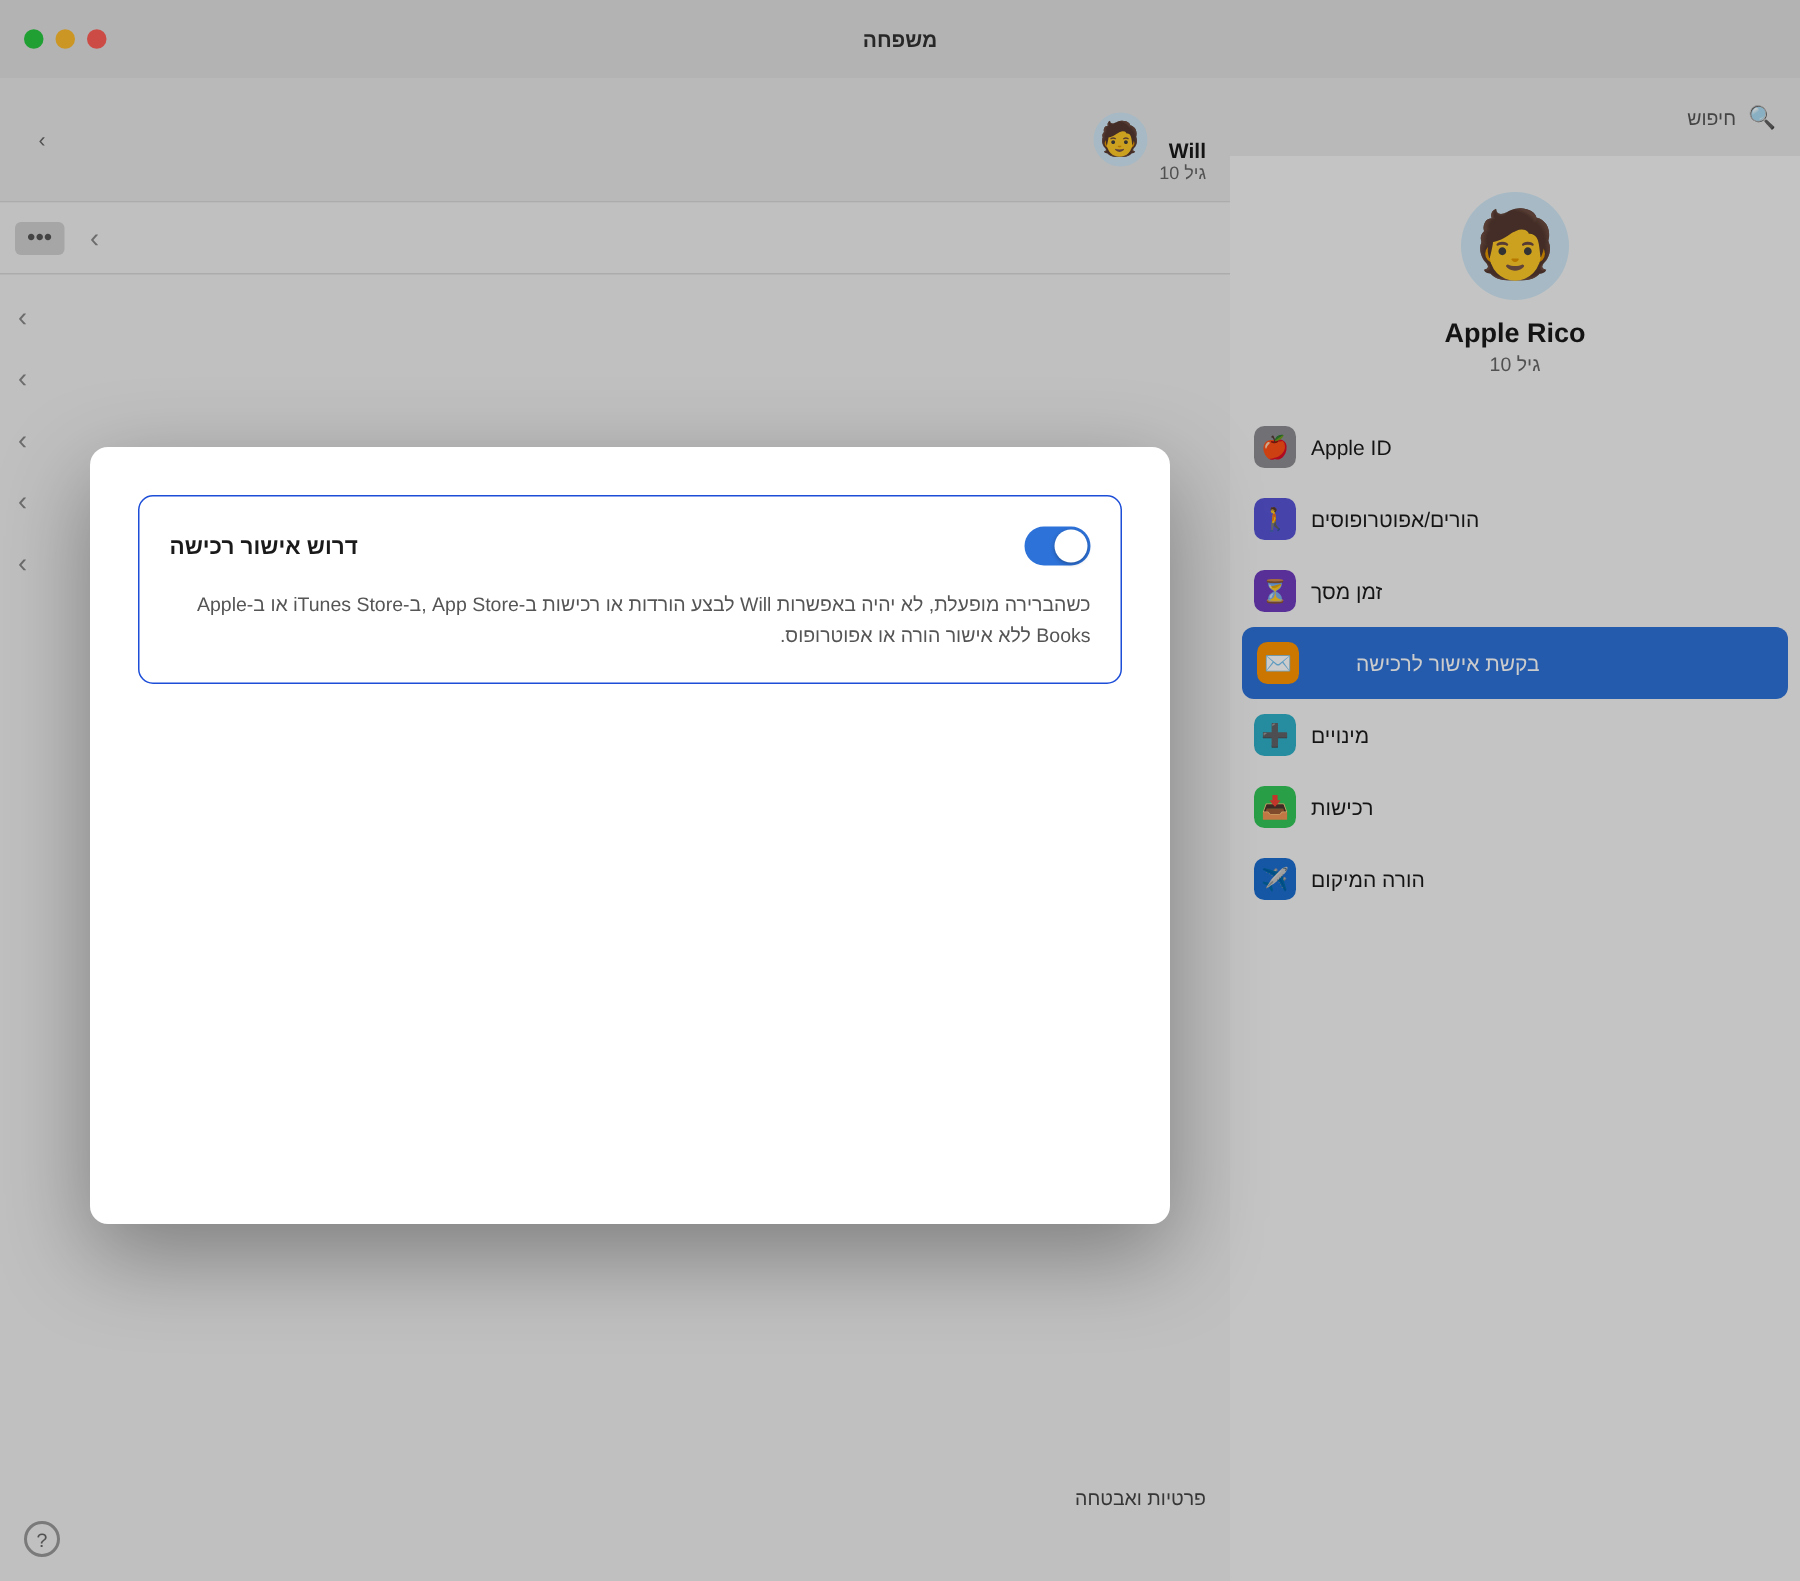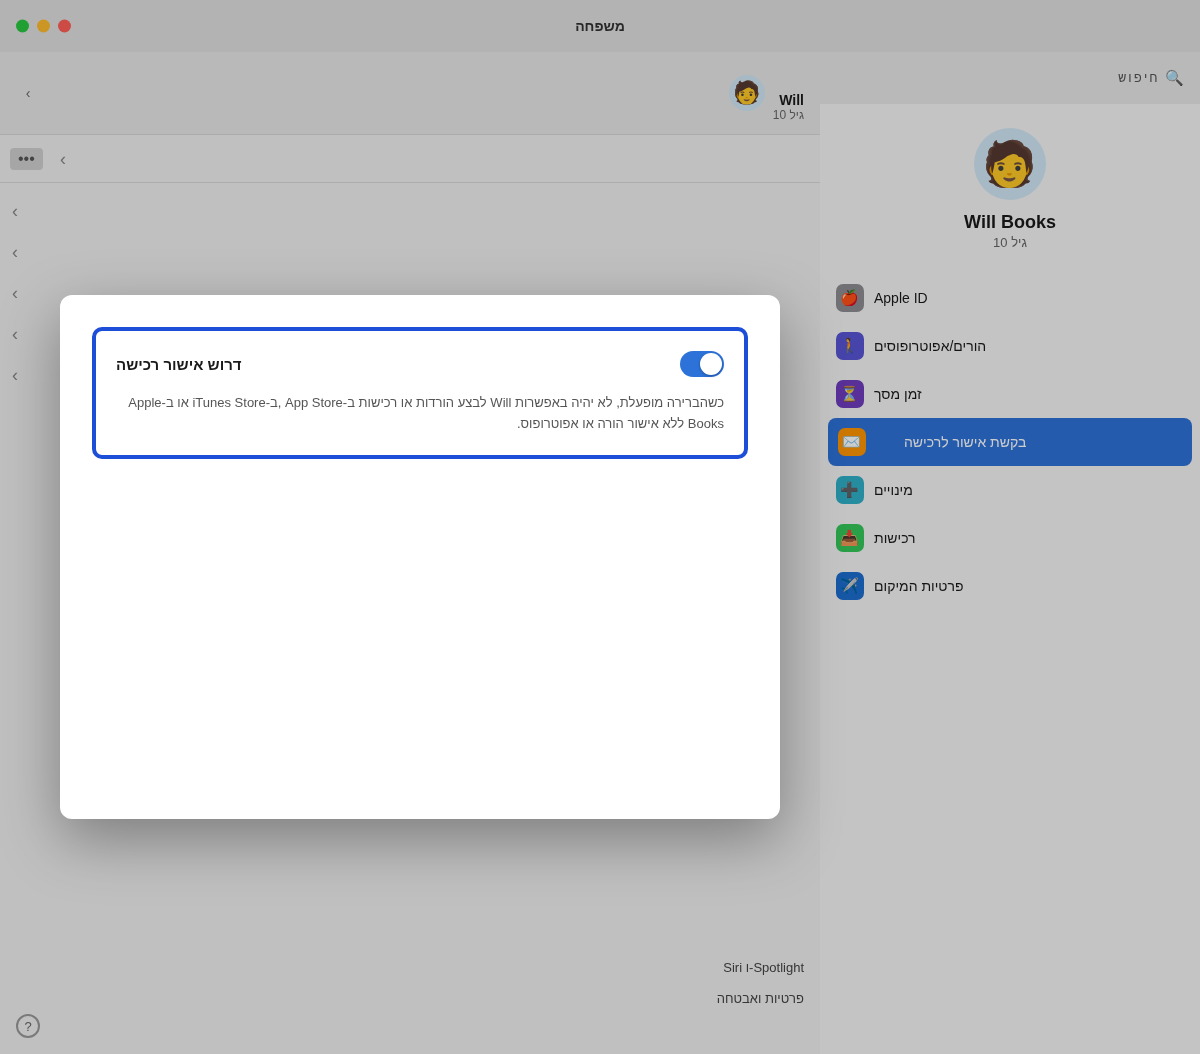--- a/index.html
+++ b/index.html
@@ -93,21 +93,20 @@
       align-items: center;
       justify-content: flex-end;
       padding: 0 16px;
       gap: 8px;
     }
 
     .search-label {
       font-size: 13px;
       color: #555;
       direction: rtl;
-      font-family: Liberation Mono, monospace;
     }
 
     .search-icon-wrap {
       color: #888;
       font-size: 15px;
     }
 
     
     .user-header {
       display: flex;
@@ -271,21 +270,21 @@
       box-shadow: 0 20px 60px rgba(0,0,0,0.35);
       overflow: hidden;
       direction: rtl;
     }
 
     .modal-content {
       padding: 32px 32px 0 32px;
     }
 
     .require-approval-section {
-      border: 4px solid #1d4ed8;
+      border: 1px solid #1d4ed8;
       border-radius: 10px;
       padding: 20px 20px;
       margin-bottom: 20px;
     }
 
     .toggle-row {
       display: flex;
       align-items: center;
       justify-content: space-between;
       margin-bottom: 16px;
@@ -448,37 +447,36 @@
           <span style="color:#888; font-size:18px;">‹</span>
         </div>
         <div style="padding:10px 12px; cursor:pointer;">
           <span style="color:#888; font-size:18px;">‹</span>
         </div>
       </div>
 
       <button class="help-btn">?</button>
 
       <div class="left-panel-items">
-        <div class="left-panel-item">Spotlight-ו Siri</div>
         <div class="left-panel-item">פרטיות ואבטחה</div>
       </div>
     </div>
 
     <div class="right-panel">
 
       <div class="search-bar">
         <span class="search-label">חיפוש</span>
         <span class="search-icon-wrap">🔍</span>
       </div>
 
       <div class="user-header">
         <div class="avatar-circle">
           <span class="avatar-emoji">🧑</span>
         </div>
-        <div class="user-name">Will Books</div>
+        <div class="user-name">Apple Rico</div>
         <div class="user-age">גיל 10</div>
       </div>
 
       <div class="settings-list">
 
         <div class="settings-item">
           <span class="settings-item-label">Apple ID</span>
           <div class="settings-item-icon icon-grey">🍎</div>
         </div>
 
@@ -501,21 +499,21 @@
           <span class="settings-item-label">מינויים</span>
           <div class="settings-item-icon icon-teal">➕</div>
         </div>
 
         <div class="settings-item">
           <span class="settings-item-label">רכישות</span>
           <div class="settings-item-icon icon-green">📥</div>
         </div>
 
         <div class="settings-item">
-          <span class="settings-item-label">פרטיות המיקום</span>
+          <span class="settings-item-label">הורה המיקום</span>
           <div class="settings-item-icon icon-indigo">✈️</div>
         </div>
 
       </div>
     </div>
 
   </div>
 
   <div class="modal-overlay">
     <div class="modal-dialog">

